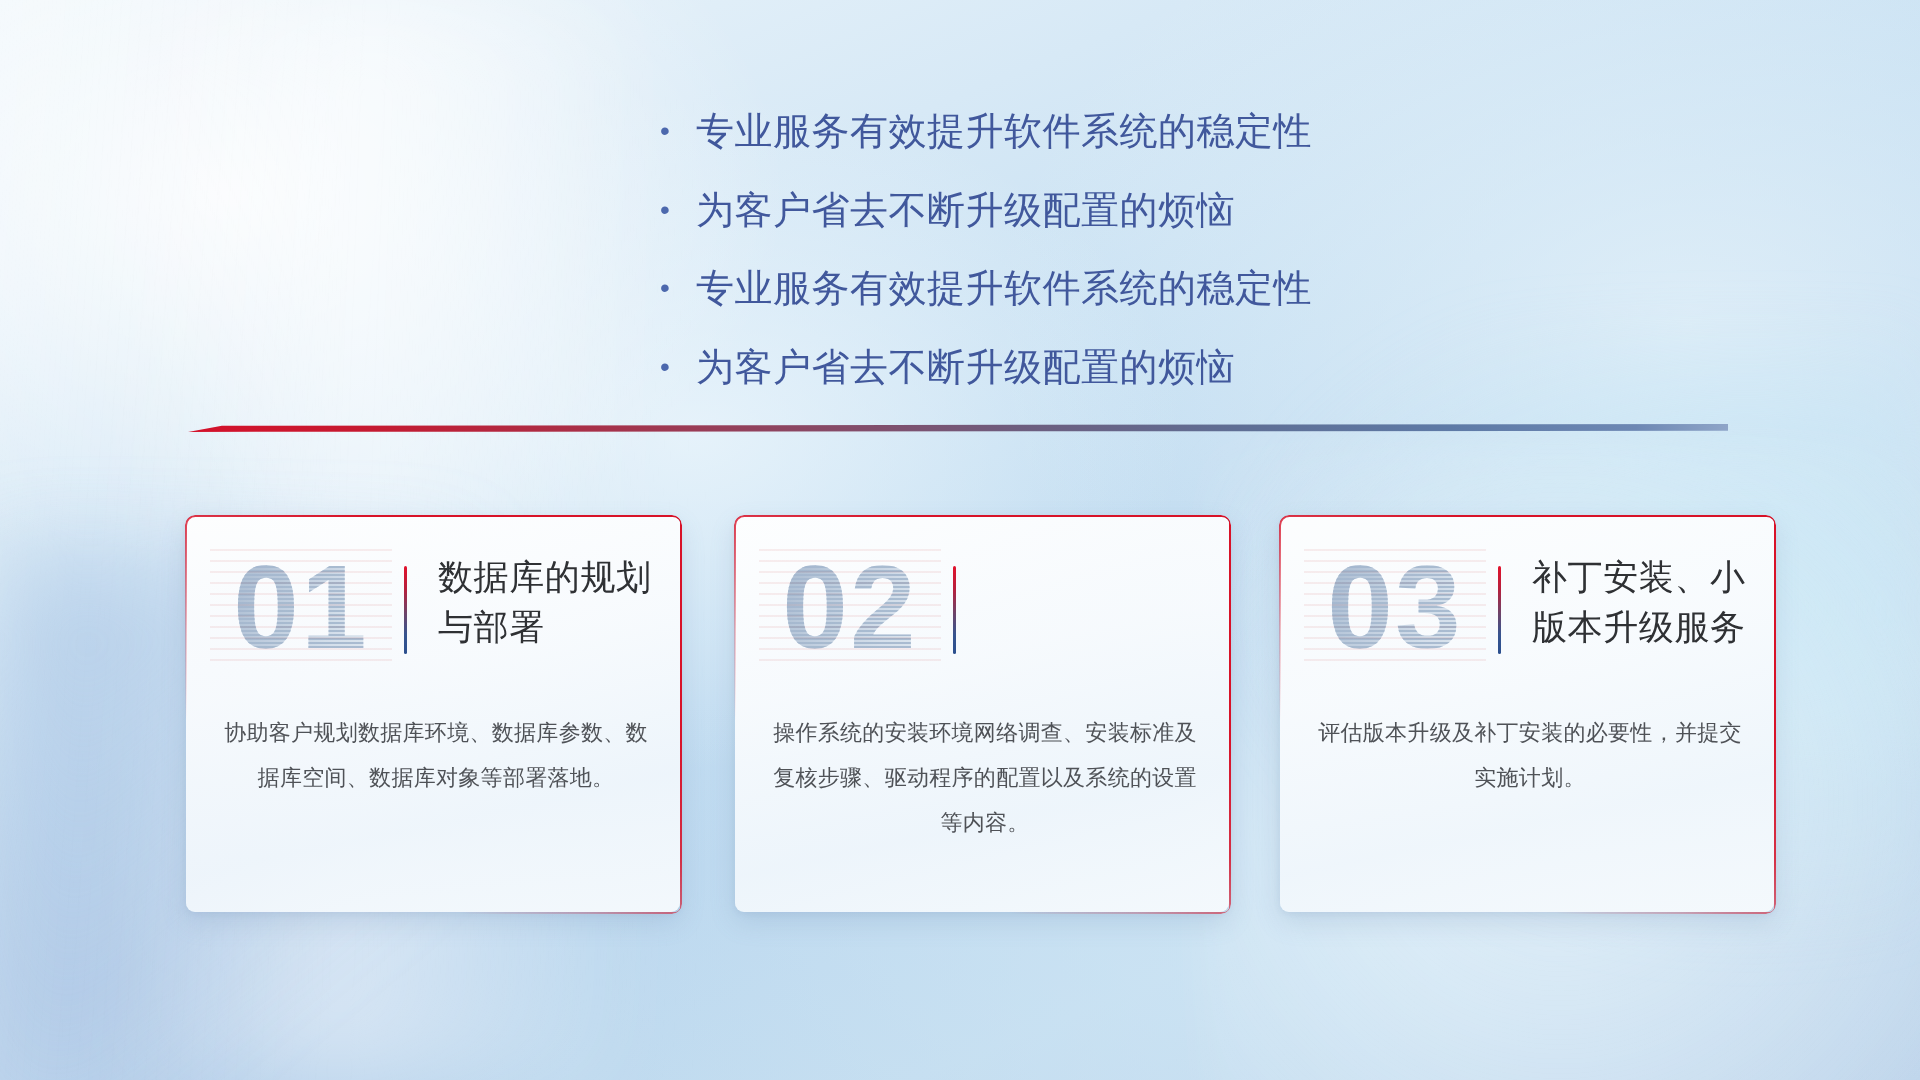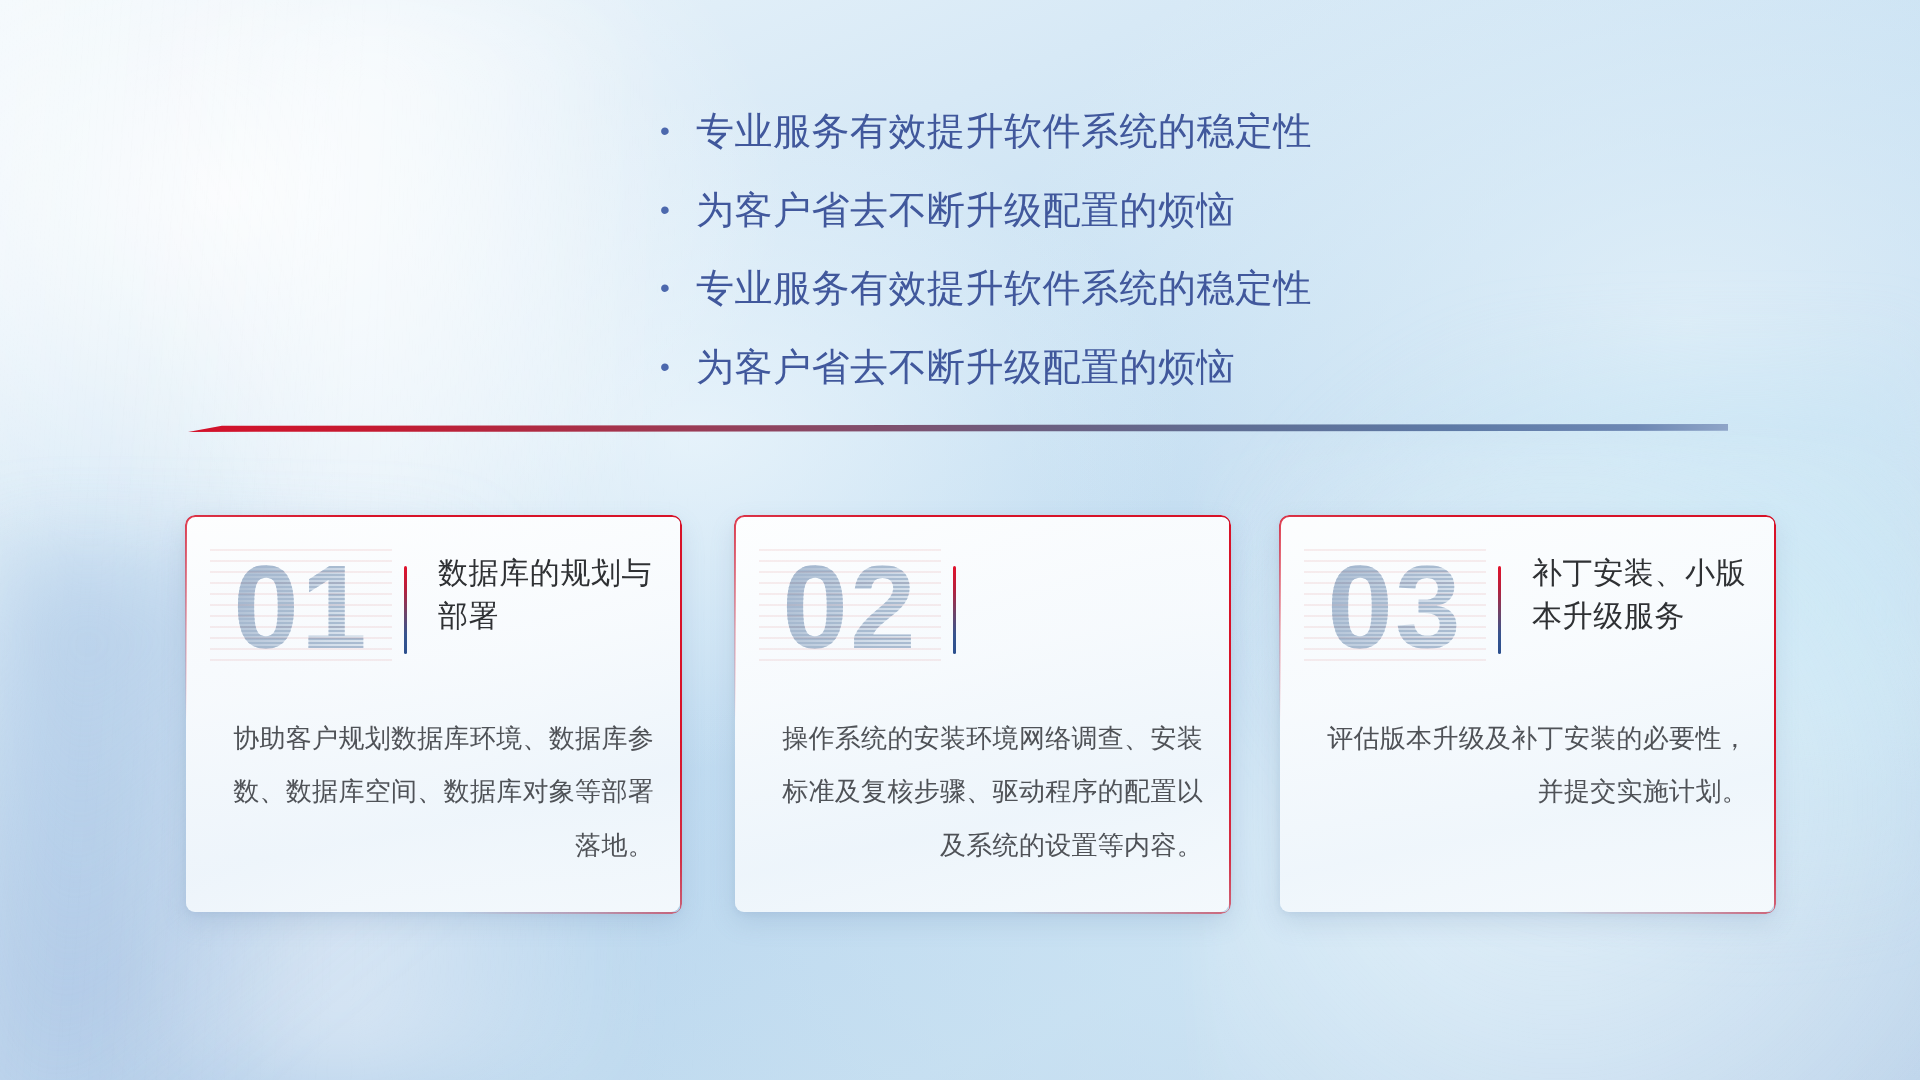--- a/index.html
+++ b/index.html
@@ -226,37 +226,38 @@
     height: 88px;
     border-radius: 2px;
     background: linear-gradient(180deg, #e2122c 0%, #b81f3c 26%, #6d4469 54%, #37548f 78%, #2b4f8e 100%);
   }
 
   .card-title {
     position: absolute;
     left: 252px;
     top: 36px;
     width: 224px;
-    font-size: 30px;
+    font-size: 35px;
     line-height: 1.42;
     font-weight: 400;
     color: #2f3134;
     letter-spacing: 0.6px;
   }
 
   .card-body {
     position: absolute;
     left: 32px;
     right: 26px;
     top: 196px;
-    font-size: 26px;
+    font-size: 22px;
     line-height: 2.05;
     color: #4f5257;
     letter-spacing: 0.3px;
-    text-align: right;
+    text-align: center;
+    font-family: Liberation Mono, monospace;
   }
 </style>
 </head>
 <body>
 
 <div class="slide">
 
   <div class="bg-sheen-a"></div>
   <div class="bg-sheen-b"></div>
   <div class="bg-sheen-c"></div>

